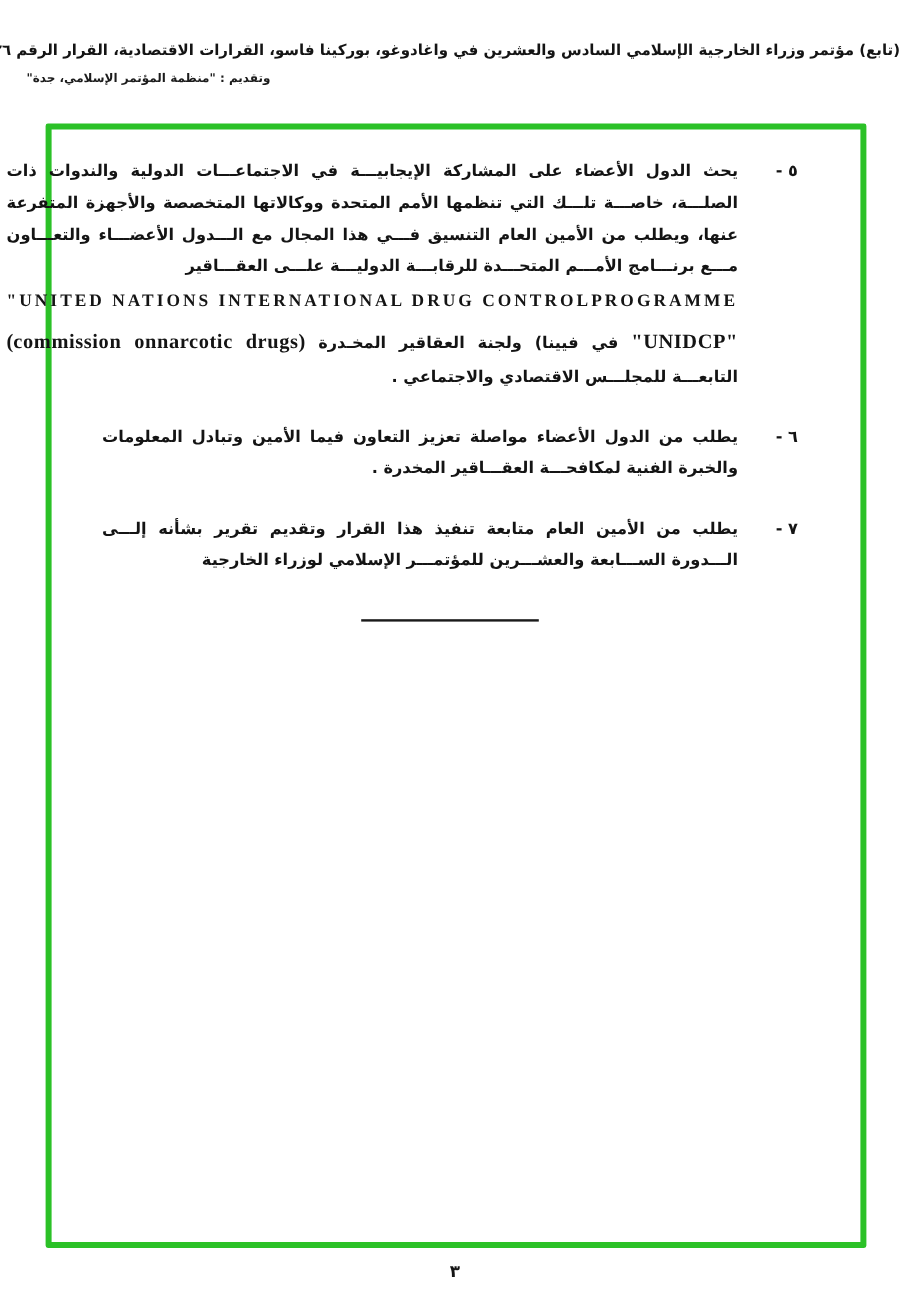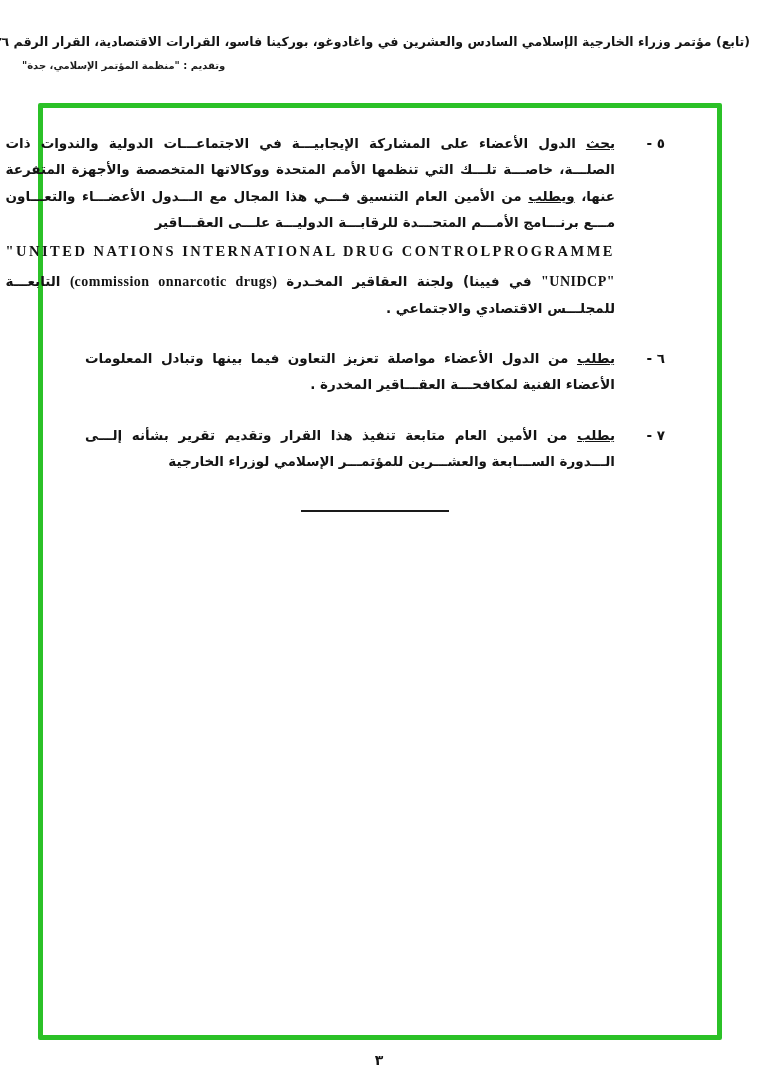--- a/index.html
+++ b/index.html
@@ -64,28 +64,28 @@
   }
   .marker {
     flex: 0 0 34px;
     white-space: nowrap;
     text-align: right;
   }
   .body {
     flex: 1 1 auto;
     text-align: justify;
   }
-  .lead { font-weight: 800; text-decoration: underline; }
+  .lead { font-weight: 800; }
   .en {
     direction: ltr;
     unicode-bidi: embed;
     font-family: "Liberation Serif", serif;
     font-weight: 700;
     letter-spacing: 0.5px;
-    font-size: 14px;
+    font-size: 17px;
   }
   .en-line {
     display: block;
     direction: ltr;
     text-align: center;
     font-family: "Liberation Serif", serif;
     font-weight: 700;
     font-size: 14.5px;
     letter-spacing: 2.5px;
     margin: 2px 0;
@@ -125,21 +125,21 @@
 
   <div class="frame">
 
     <div class="item">
       <div class="marker">٥ -</div>
       <p class="body"><span class="lead">يحث</span><span> الدول الأعضاء على المشاركة الإيجابيـــة في الاجتماعـــات الدولية والندوات ذات الصلـــة، خاصـــة تلـــك التي تنظمها الأمم المتحدة ووكالاتها المتخصصة والأجهزة المتفرعة عنها، </span><span class="lead">ويطلب</span><span> من الأمين العام التنسيق فـــي هذا المجال مع الـــدول الأعضـــاء والتعـــاون مـــع برنـــامج الأمـــم المتحـــدة للرقابـــة الدوليـــة علـــى العقـــاقير</span><span class="en-line">"UNITED NATIONS INTERNATIONAL DRUG CONTROLPROGRAMME</span><span class="en" dir="ltr">"UNIDCP"</span><span> في فيينا) ولجنة العقاقير المخـدرة </span><span class="en" dir="ltr">(commission onnarcotic drugs)</span><span> التابعـــة للمجلـــس الاقتصادي والاجتماعي .</span></p>
     </div>
 
     <div class="item">
       <div class="marker">٦ -</div>
-      <p class="body"><span class="lead">يطلب</span><span> من الدول الأعضاء مواصلة تعزيز التعاون فيما بينها وتبادل المعلومات الأعضاء الفنية لمكافحـــة العقـــاقير المخدرة .</span></p>
+      <p class="body"><span class="lead">يطلب</span><span> من الدول الأعضاء مواصلة تعزيز التعاون فيما الأمين وتبادل المعلومات والخبرة الفنية لمكافحـــة العقـــاقير المخدرة .</span></p>
     </div>
 
     <div class="item">
       <div class="marker">٧ -</div>
       <p class="body"><span class="lead">يطلب</span><span> من الأمين العام متابعة تنفيذ هذا القرار وتقديم تقرير بشأنه إلـــى الـــدورة الســـابعة والعشـــرين للمؤتمـــر الإسلامي لوزراء الخارجية</span></p>
     </div>
 
     <div class="divider"></div>
 
   </div>

